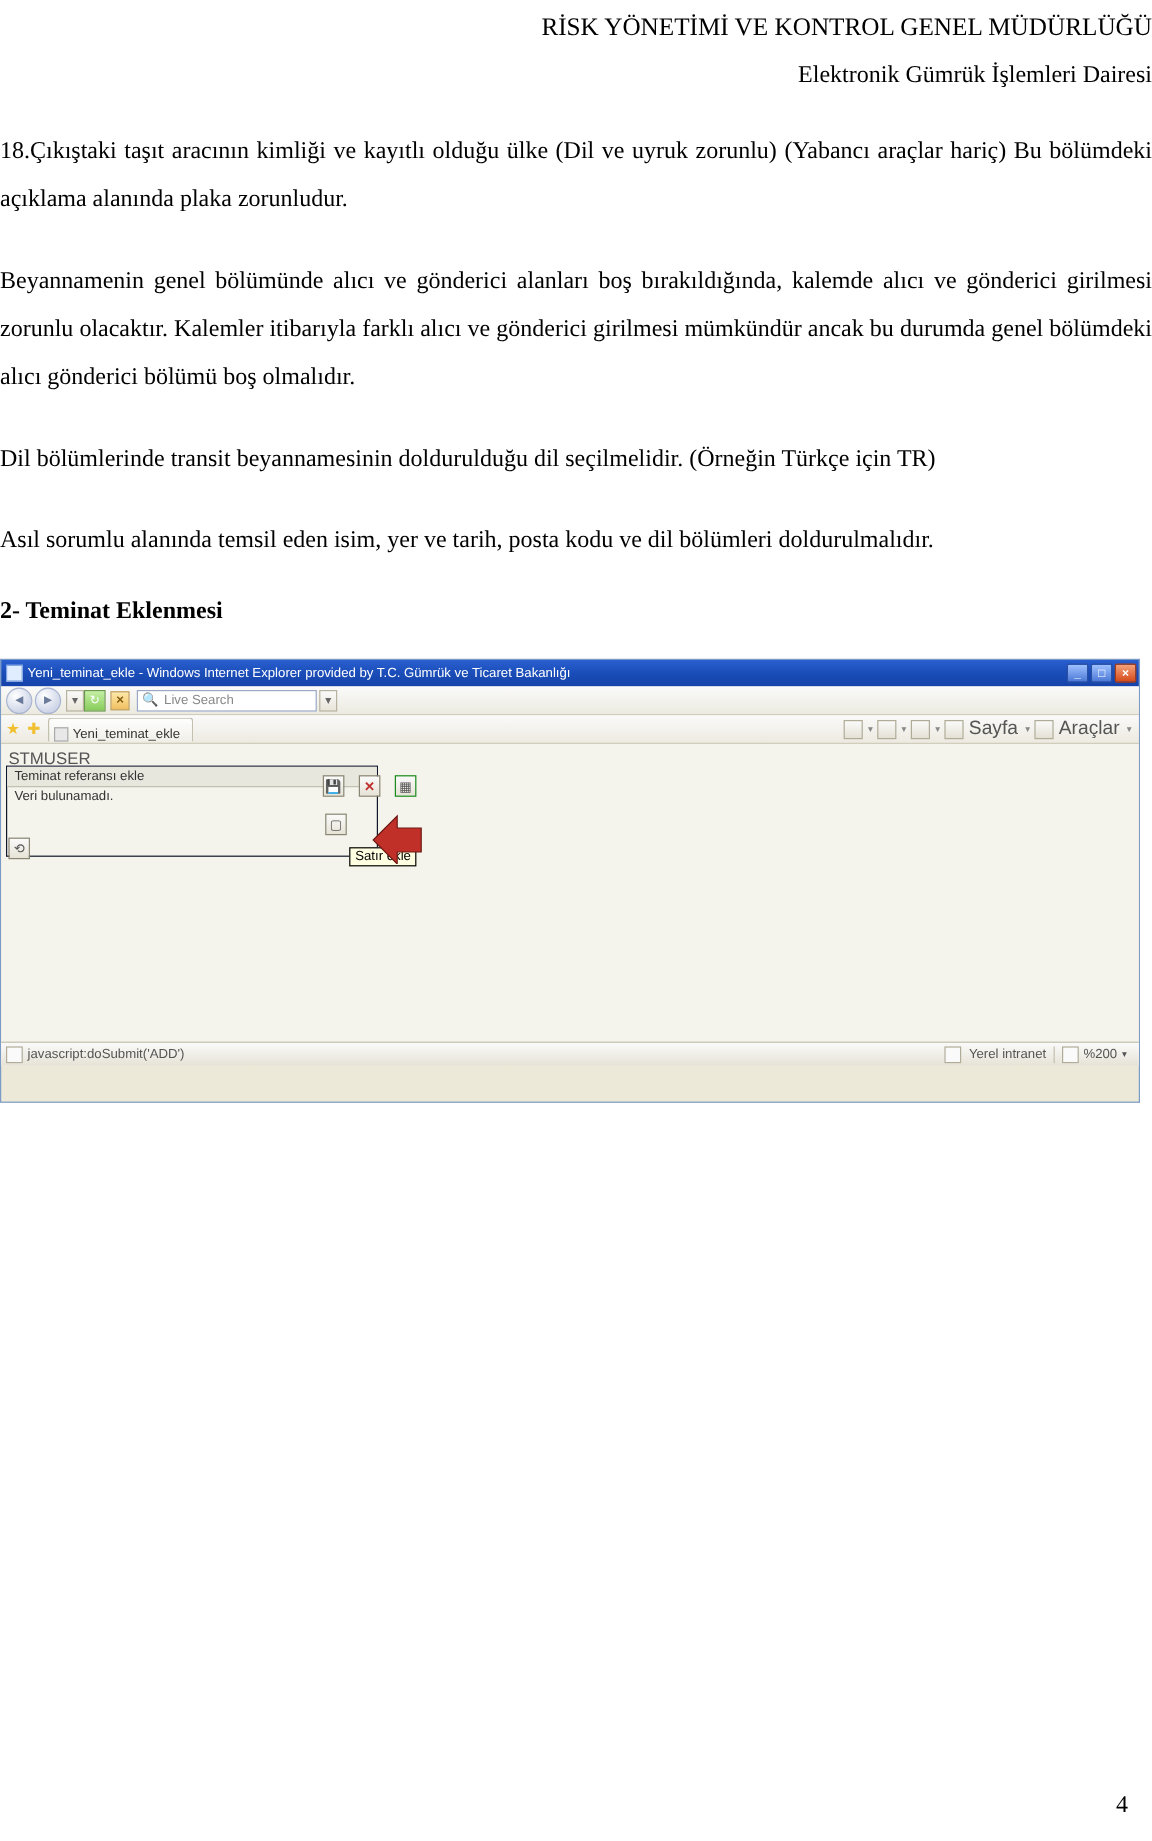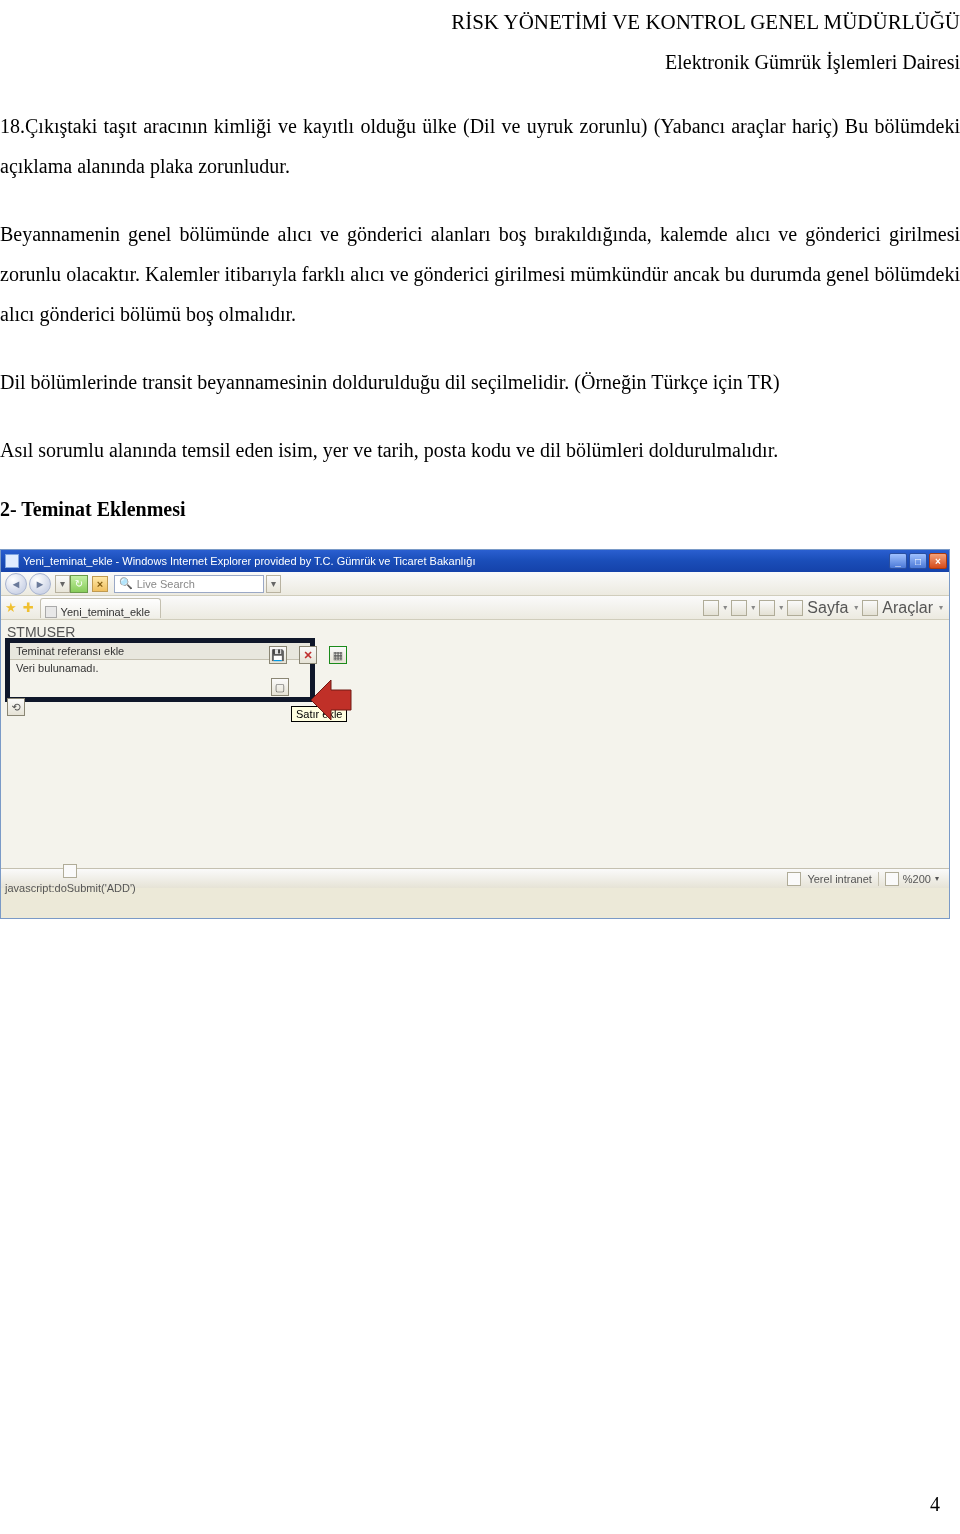--- a/index.html
+++ b/index.html
@@ -138,22 +138,22 @@
     .ie-toolbar-right .label { font-size:16px;color:#555;padding:0 2px;}
     .ie-toolbar-right .chev { font-size:8px;color:#888;padding:0 2px;}
     .ie-content {
       position: relative;
       background: #f4f3ec;
       height: 268px;
     }
     .green-panel {
       position: absolute;
       left: 4px; top: 18px;
-      width: 310px; height: 64px;
-      border: 5px solid #0f172a;
+      width: 310px; height: 76px;
+      border: 1px solid #0f172a;
       background: #f4f3ec;
     }
     .green-panel .hdr {
       background:#e8e7de; border-bottom:1px solid #c4c0b0;
       padding:2px 6px; font-size:11px; color:#333;
     }
     .green-panel .row1 { padding:2px 6px; font-size:11px; color:#333;}
     .user-label {
       position:absolute; left:6px; top:4px; font-size:14px; color:#555;
     }
@@ -178,21 +178,21 @@
     }
     .red-arrow svg { position:absolute; left:-6px; top:0;}
     .ie-statusbar {
       position:absolute; bottom:0; left:0; right:0;
       height: 20px;
       background: linear-gradient(to bottom,#fafafa,#e6e3d6);
       border-top:1px solid #c4c0b0;
       display:flex; align-items:center;
       font-size:11px; color:#555; padding:0 4px;
     }
-    .ie-statusbar .left { display:flex; align-items:center; gap:4px;flex-direction:column;}
+    .ie-statusbar .left { display:flex; align-items:center; gap:4px;}
     .ie-statusbar .right { margin-left:auto; display:flex; align-items:center; gap:6px;}
     .ie-statusbar .mini-icon {width:14px;height:14px;border:1px solid #b0ac98;background:#fafafa;}
     .ie-statusbar .zoom-seg {
       border-left:1px solid #c4c0b0; padding:0 6px; display:flex;align-items:center;gap:4px;
     }
     .page-number {
       position: absolute;
       bottom: 18px;
       right: 20px;
       font-size: 20px;

